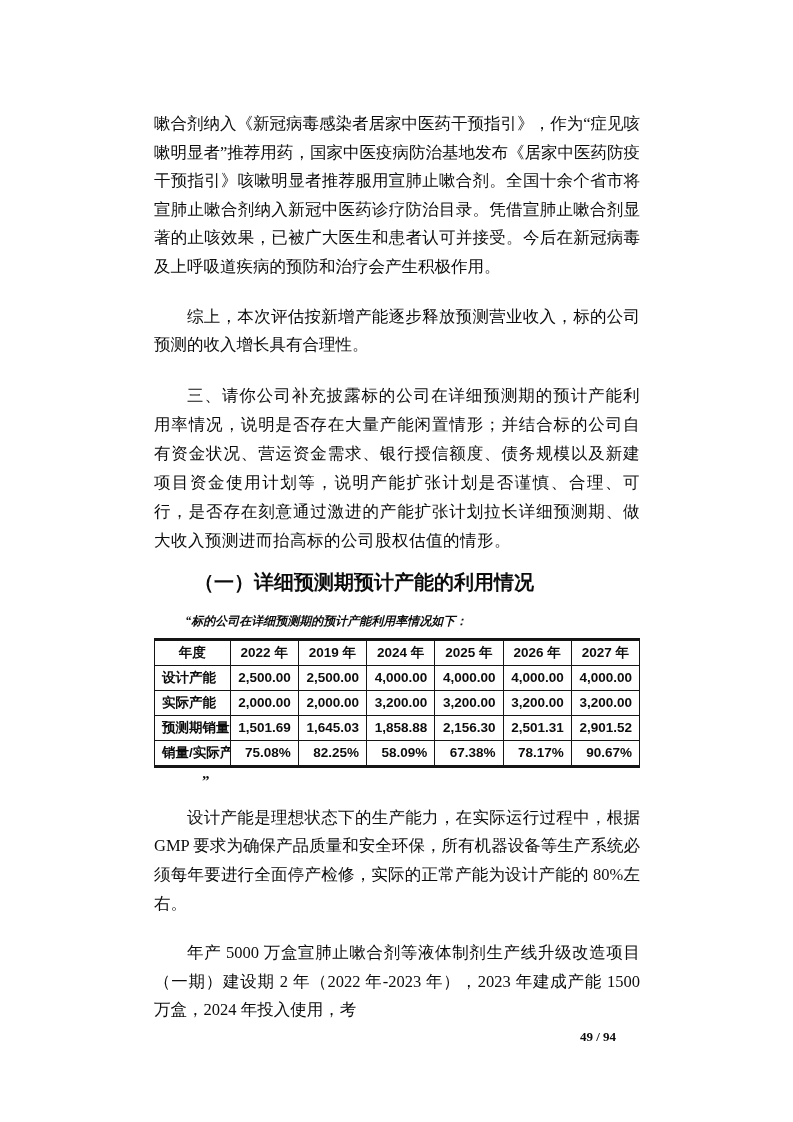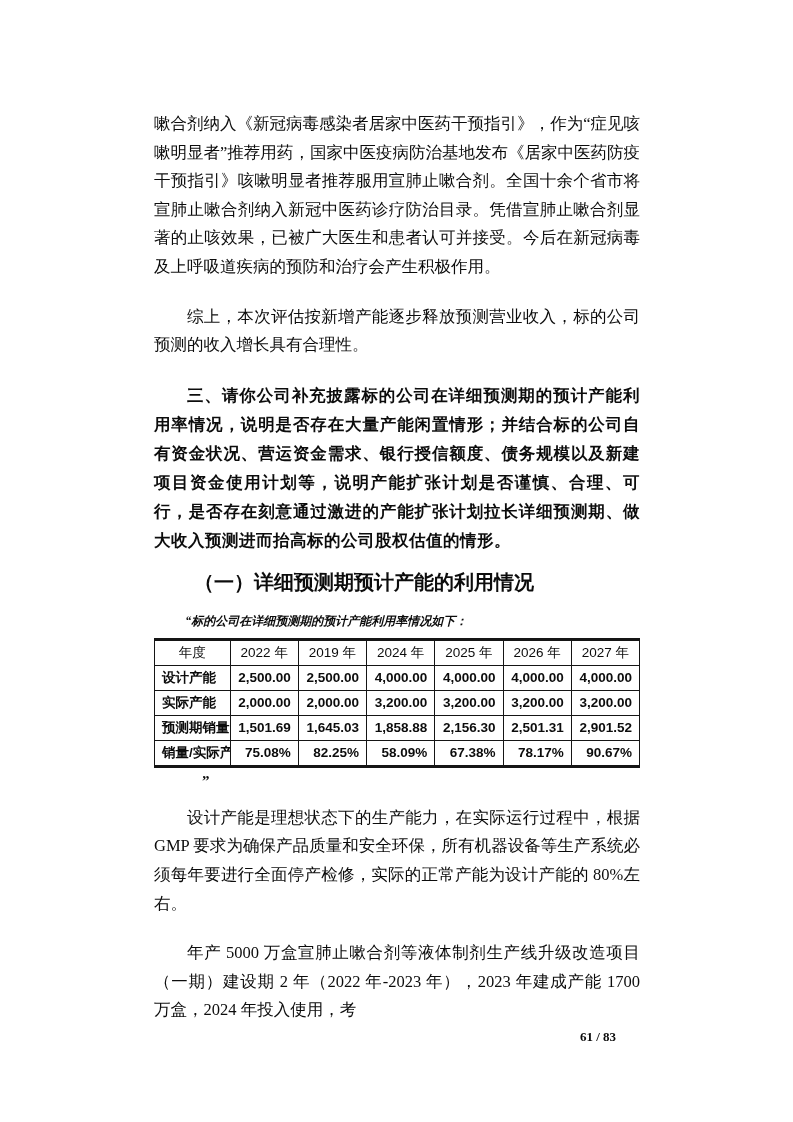--- a/index.html
+++ b/index.html
@@ -17,21 +17,21 @@
   }
   .body-text {
     font-size: 16.5px;
     line-height: 28.6px;
     text-align: justify;
     margin: 0 0 21px 0;
   }
   .indent { text-indent: 2em; }
   .section-heading {
     font-family: "Liberation Sans", "DejaVu Sans", sans-serif;
-    font-weight: bold;
+    font-weight: normal;
     font-size: 16.5px;
     line-height: 29px;
     text-align: justify;
     text-indent: 2em;
     margin: 0 0 14px 0;
     letter-spacing: 0.5px;
   }
   .subsection-heading {
     font-family: Liberation Mono, monospace;
     font-weight: bold;
@@ -65,21 +65,21 @@
     border-top: 3px solid #151515;
     border-bottom: 3px solid #151515;
   }
   table.capacity th, table.capacity td {
     border: 1px solid #151515;
     padding: 2px 7px;
     height: 20px;
     white-space: nowrap;
     overflow: hidden;
   }
-  table.capacity th { font-weight: normal; }
+  table.capacity th { font-weight: bold; }
   td.row-label { text-align: left; padding-left: 6px; }
   td.num { text-align: right; }
   .closing-quote {
     font-weight: bold;
     font-size: 15px;
     text-indent: 3.2em;
     margin: 5px 0 14px 0;
   }
   .page-number {
     font-weight: bold;
@@ -164,17 +164,17 @@
         <td class="num">78.17%</td>
         <td class="num">90.67%</td>
       </tr>
     </tbody>
   </table>
 
   <p class="closing-quote">”</p>
 
   <p class="body-text indent">设计产能是理想状态下的生产能力，在实际运行过程中，根据 GMP 要求为确保产品质量和安全环保，所有机器设备等生产系统必须每年要进行全面停产检修，实际的正常产能为设计产能的 80%左右。</p>
 
-  <p class="body-text indent" style="margin-bottom:2px;">年产 5000 万盒宣肺止嗽合剂等液体制剂生产线升级改造项目（一期）建设期 2 年（2022 年-2023 年），2023 年建成产能 1700 万盒，2024 年投入使用，考</p>
+  <p class="body-text indent" style="margin-bottom:2px;">年产 5000 万盒宣肺止嗽合剂等液体制剂生产线升级改造项目（一期）建设期 2 年（2022 年-2023 年），2023 年建成产能 1500 万盒，2024 年投入使用，考</p>
 
-  <div class="page-number">61 / 83</div>
+  <div class="page-number">49 / 94</div>
 
 </div>
 
 </body></html>

